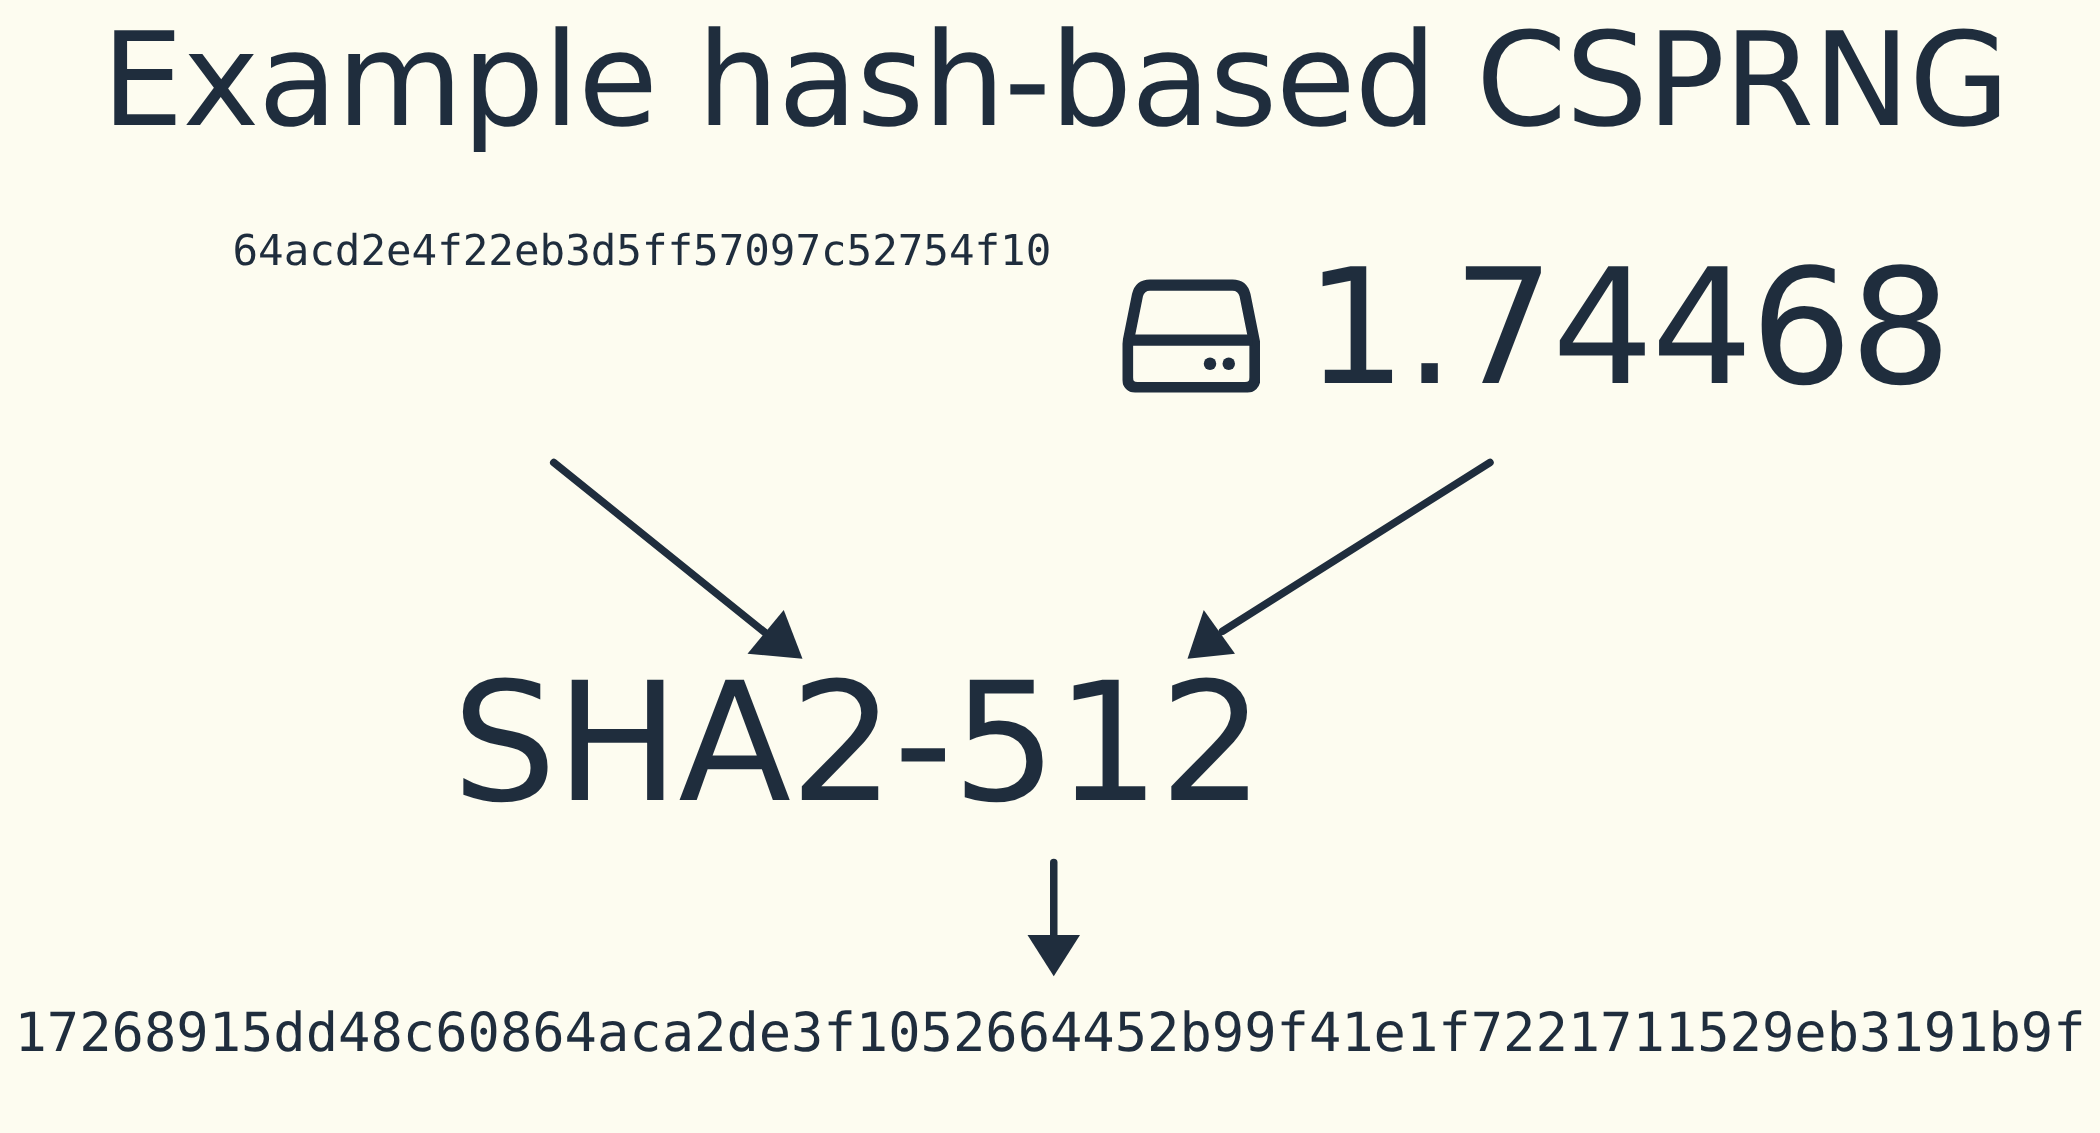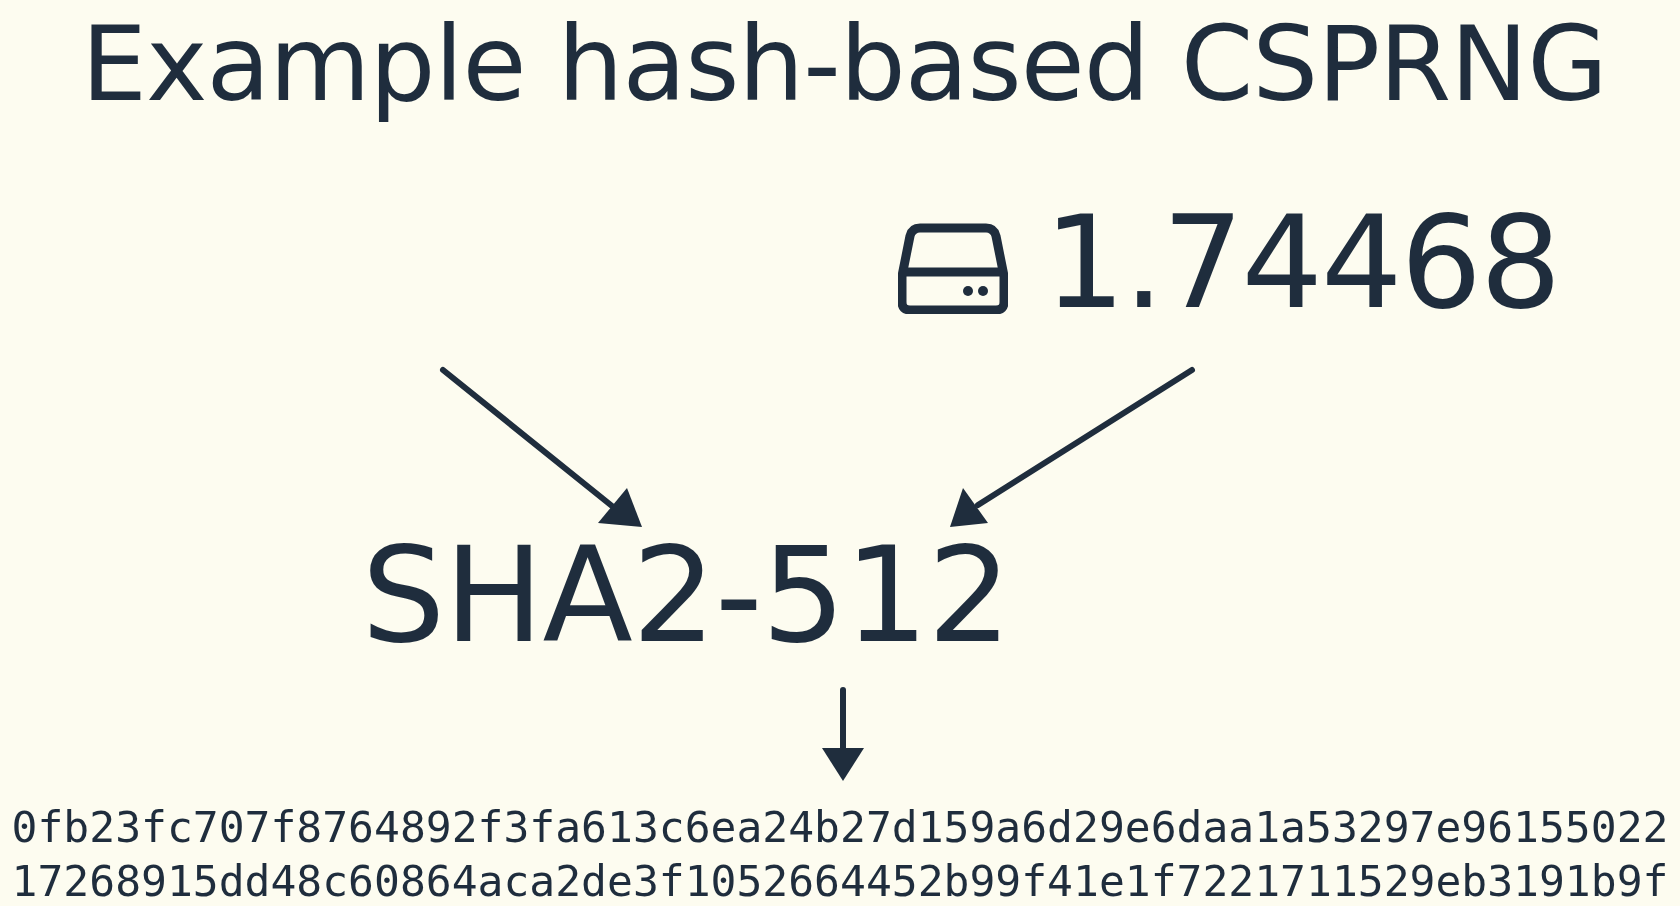--- a/index.html
+++ b/index.html
@@ -36,20 +36,21 @@
     font-size:43px; line-height:54px;
   }
   #arrows { left:0; top:0; width:1680px; height:906px; pointer-events:none; }
 </style>
 </head>
 <body>
 
 <div class="abs" id="title">Example hash-based CSPRNG</div>
 
 <div class="abs" id="seed">
+  <div>64acd2e4f22eb3d5ff57097c52754f10</div>
 </div>
 
 <div class="abs" id="drive">
   <svg width="110" height="92" viewBox="0 0 110 92">
     <path d="M22 6 H88 Q96 6 98 14 L106 54 V80 Q106 88 98 88 H12 Q4 88 4 80 V54 L12 14 Q14 6 22 6 Z" fill="none" stroke="#1f2d3d" stroke-width="9" stroke-linejoin="round"></path>
     <line x1="6" y1="50" x2="104" y2="50" stroke="#1f2d3d" stroke-width="9"></line>
     <circle cx="70" cy="69" r="5" fill="#1f2d3d"></circle>
     <circle cx="85" cy="69" r="5" fill="#1f2d3d"></circle>
   </svg>
 </div>
@@ -67,15 +68,14 @@
   </g>
   <g>
     <line x1="843" y1="690" x2="843" y2="752" stroke="#1f2d3d" stroke-width="6" stroke-linecap="round"></line>
     <polygon points="822,748 864,748 843,781" fill="#1f2d3d"></polygon>
   </g>
 </svg>
 
 <div class="abs" id="hash">SHA2-512</div>
 
 <div class="abs" id="output">
-  <div>0fb23fc707f8764892f3fa613c6ea24b27d159a6d29e6daa1a53297e96155022</div>
   <div>17268915dd48c60864aca2de3f1052664452b99f41e1f7221711529eb3191b9f</div>
 </div>
 
 </body></html>

